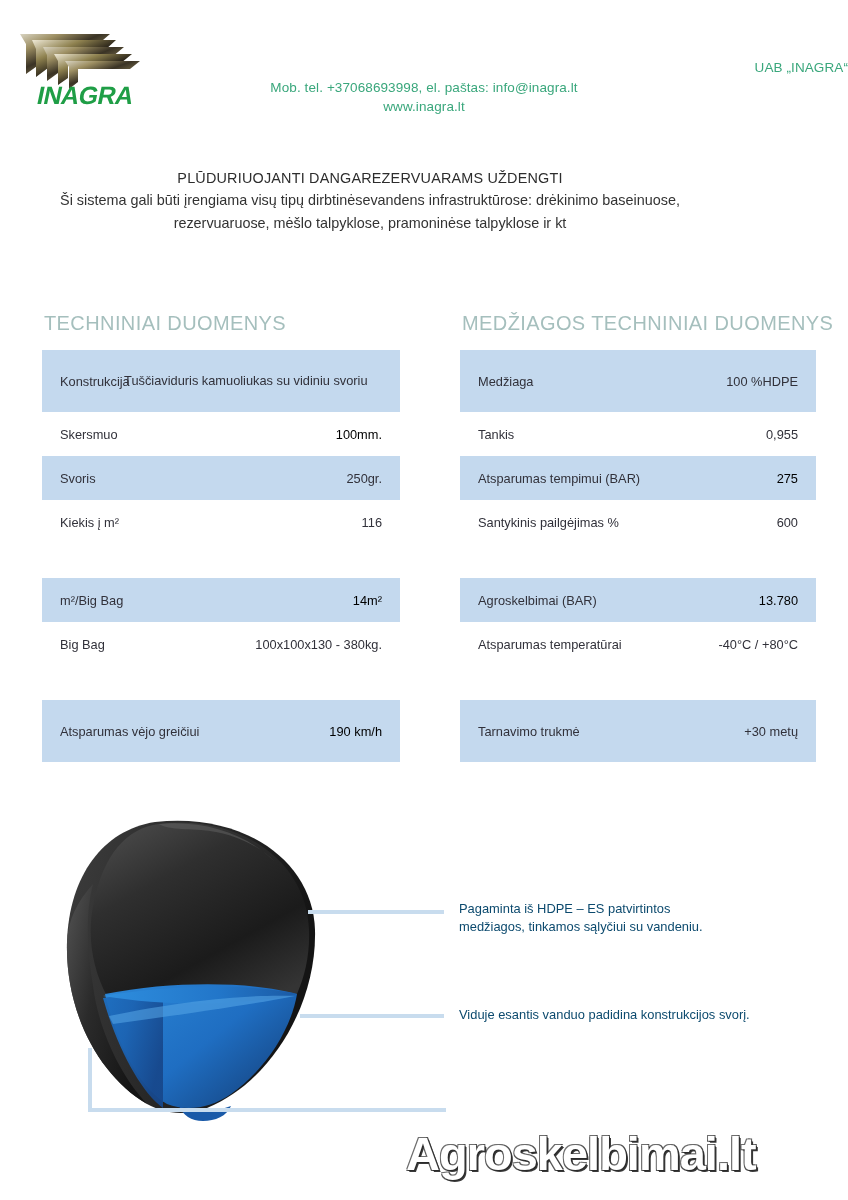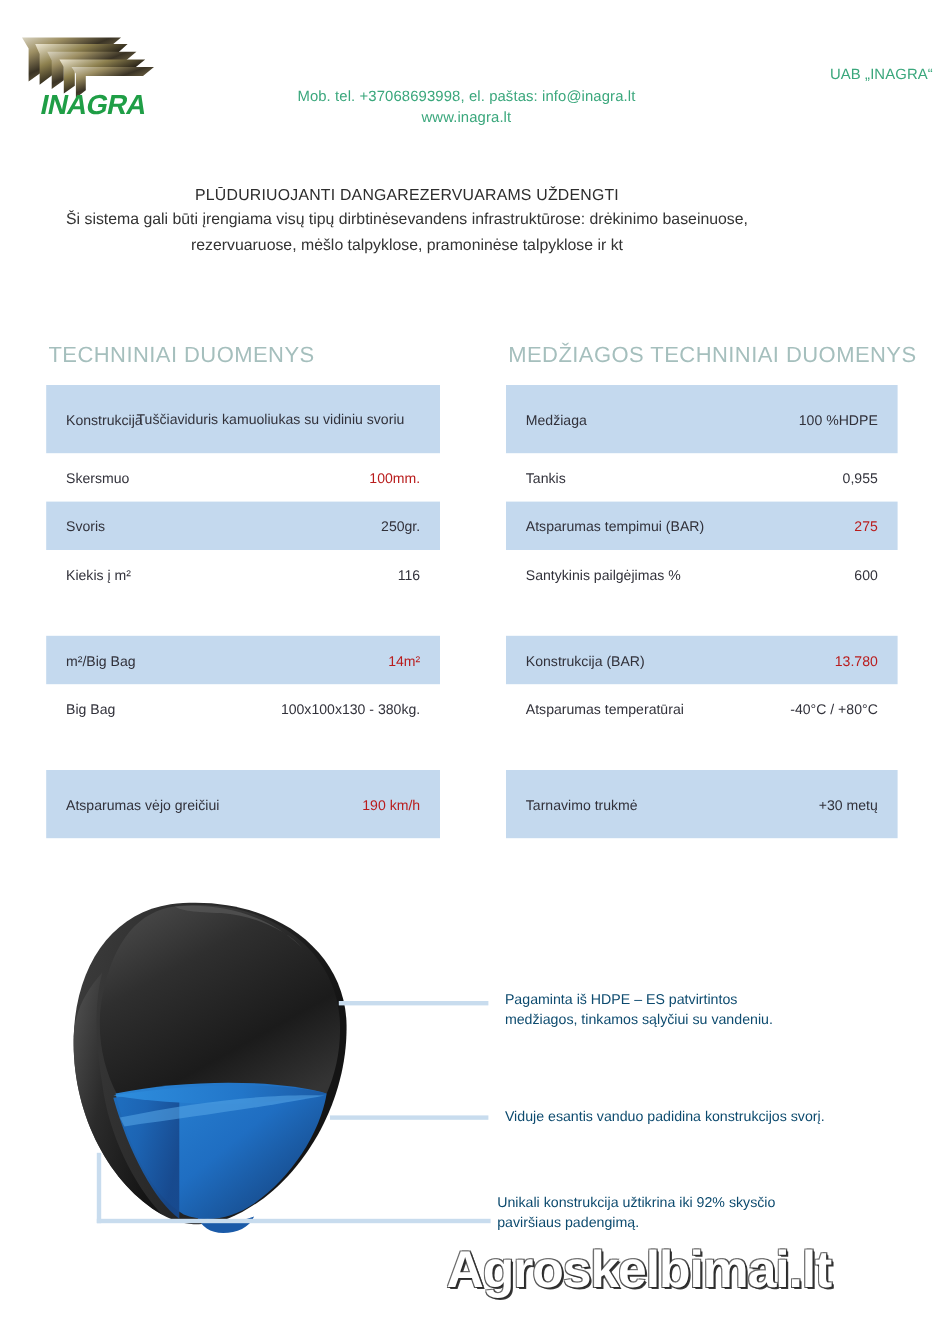--- a/index.html
+++ b/index.html
@@ -97,21 +97,21 @@
     padding: 0 18px;
     min-height: 44px;
     font-size: 12.8px;
     color: #31313a;
   }
   .row.shaded { background: #c4d9ee; }
   .row.tall   { min-height: 62px; }
   .row .label { text-align: left; white-space: nowrap; }
   .row .value { text-align: right; white-space: nowrap; }
   .row .value.multi { text-align: center; line-height: 16px; white-space: normal; }
-  .row .value.muted { color: #b91c1c; }
+  .row .value.muted { color: #000000; }
   .row.center-val { justify-content: flex-start; }
   .row.center-val .value.multi {
     flex: 1;
     margin-left: -20px;
   }
 
   
   .illus {
     position: absolute;
     left: 55px; top: 818px;
@@ -285,21 +285,21 @@
         <div class="row">
           <span class="label">Santykinis pailgėjimas %</span>
           <span class="value">600</span>
         </div>
       </div>
 
       <div class="spec-gap"></div>
 
       <div class="spec-group">
         <div class="row shaded">
-          <span class="label">Konstrukcija (BAR)</span>
+          <span class="label">Agroskelbimai (BAR)</span>
           <span class="value muted">13.780</span>
         </div>
         <div class="row">
           <span class="label">Atsparumas temperatūrai</span>
           <span class="value">-40°C / +80°C</span>
         </div>
       </div>
 
       <div class="spec-gap"></div>
 
@@ -395,19 +395,17 @@
 
     <div class="cline" style="left:308px; top:92px; width:136px;"></div>
     <div class="ctext" style="left:459px; top:82px; width:350px;"> Pagaminta iš HDPE – ES patvirtintos
 medžiagos, tinkamos sąlyčiui su vandeniu.</div>
 
     <div class="cline" style="left:300px; top:196px; width:144px;"></div>
     <div class="ctext" style="left:459px; top:188px; width:385px;">Viduje esantis vanduo padidina konstrukcijos svorį.</div>
 
     <div class="cline-v" style="left:88px; top:230px; height:64px;"></div>
     <div class="cline" style="left:88px; top:290px; width:358px;"></div>
-    <div class="ctext" style="left:452px; top:266px; width:390px;">Unikali konstrukcija užtikrina iki 92% skysčio
-paviršiaus padengimą.</div>
   </div>
 
   <div class="watermark">Agroskelbimai.lt</div>
 
 </div>
 
 </body></html>

